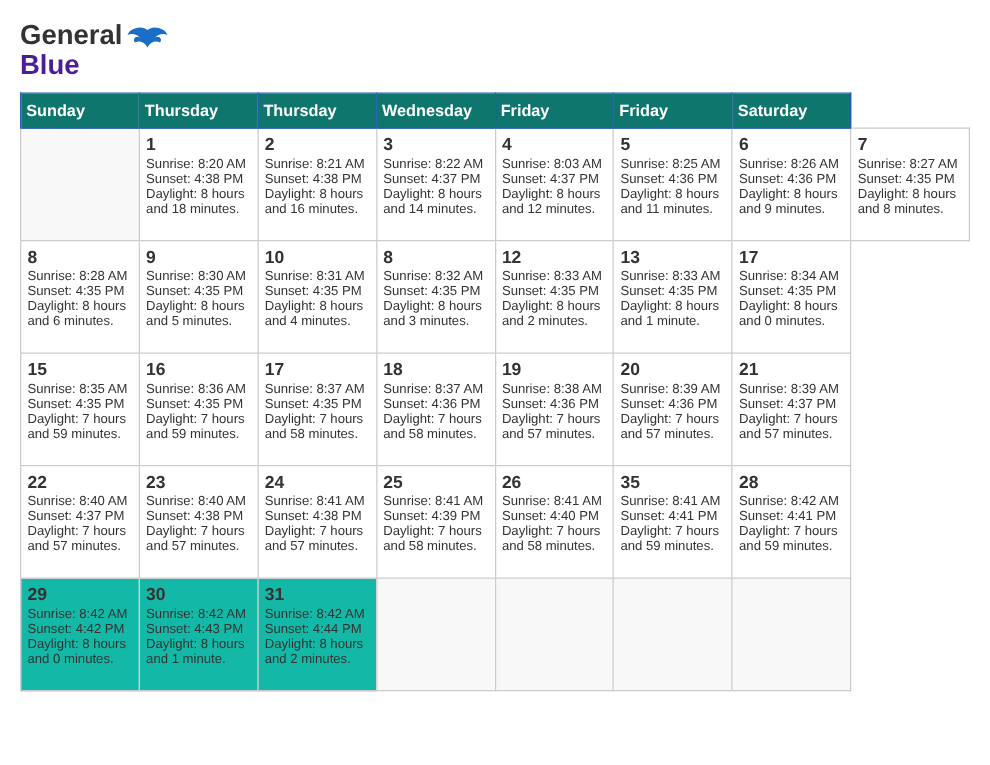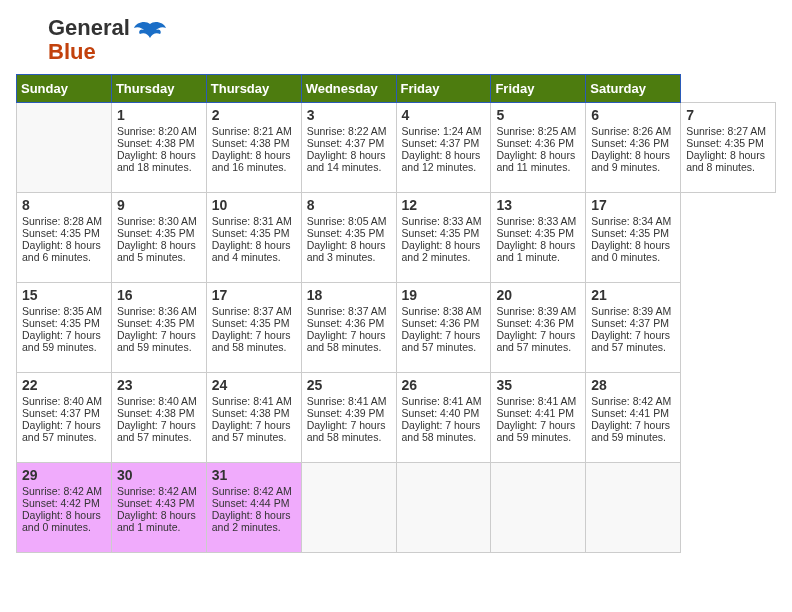--- a/index.html
+++ b/index.html
@@ -17,59 +17,58 @@
       margin-bottom: 10px;
     }
     .logo {
       display: flex;
       flex-direction: column;
       align-items: flex-start;
     }
     .logo-row {
       display: flex;
       align-items: center;
-      margin-left: 32px;
     }
     .title-block {
       text-align: right;
     }
     .month-title {
       font-size: 36px;
       font-weight: bold;
       color: #222;
     }
     .location-title {
       font-size: 16px;
       color: #444;
     }
     .calendar {
       width: 100%;
       border-collapse: collapse;
       table-layout: fixed;
     }
     .calendar th {
-      background: #4d7c0f;
+      background: #0f766e;
       color: #fff;
       font-size: 13px;
       font-weight: bold;
       padding: 6px 4px;
       text-align: left;
       border: 1px solid #2a5ab8;
     }
     .calendar td {
       border: 1px solid #ccc;
       vertical-align: top;
       padding: 4px 5px;
       font-size: 10.5px;
       color: #333;
       height: 90px;
       background: #fff;
     }
     .calendar tr:last-child td {
-      background: #f0abfc;
+      background: #14b8a6;
     }
     .day-num {
       font-size: 14px;
       font-weight: bold;
       display: block;
       margin-bottom: 2px;
     }
     .empty {
       background: #f8f8f8 !important;
     }
@@ -78,21 +77,21 @@
     }
   </style>
 </head>
 <body>
 
 <div class="header">
   <div class="logo">
     <div class="logo-row">
       <div style="font-size:22px; font-weight:bold; line-height:1.1;">
         <span style="color:#333;">General</span><br>
-        <span style="color:#c2410c;">Blue</span>
+        <span style="color:#4c1d95;">Blue</span>
       </div>
       <svg width="36" height="32" viewBox="0 0 36 32" style="margin-left:2px; margin-top:-8px;">
         <path d="M18 4 C22 0, 32 2, 34 8 C30 6, 26 8, 24 10 C28 8, 30 12, 28 14 C24 12, 20 14, 18 18 C16 14, 12 12, 8 14 C6 12, 8 8, 12 10 C10 8, 6 6, 2 8 C4 2, 14 0, 18 4Z" fill="#1a6ec7"></path>
       </svg>
     </div>
   </div>
   <div class="title-block">
     <div class="month-title"></div>
     <div class="location-title"></div>
   </div>
@@ -129,21 +128,21 @@
         </td>
         <td>
           <span class="day-num">3</span>
           <div>Sunrise: 8:22 AM</div>
           <div>Sunset: 4:37 PM</div>
           <div>Daylight: 8 hours</div>
           <div>and 14 minutes.</div>
         </td>
         <td>
           <span class="day-num">4</span>
-          <div>Sunrise: 1:24 AM</div>
+          <div>Sunrise: 8:03 AM</div>
           <div>Sunset: 4:37 PM</div>
           <div>Daylight: 8 hours</div>
           <div>and 12 minutes.</div>
         </td>
         <td>
           <span class="day-num">5</span>
           <div>Sunrise: 8:25 AM</div>
           <div>Sunset: 4:36 PM</div>
           <div>Daylight: 8 hours</div>
           <div>and 11 minutes.</div>
@@ -180,21 +179,21 @@
         </td>
         <td>
           <span class="day-num">10</span>
           <div>Sunrise: 8:31 AM</div>
           <div>Sunset: 4:35 PM</div>
           <div>Daylight: 8 hours</div>
           <div>and 4 minutes.</div>
         </td>
         <td>
           <span class="day-num">8</span>
-          <div>Sunrise: 8:05 AM</div>
+          <div>Sunrise: 8:32 AM</div>
           <div>Sunset: 4:35 PM</div>
           <div>Daylight: 8 hours</div>
           <div>and 3 minutes.</div>
         </td>
         <td>
           <span class="day-num">12</span>
           <div>Sunrise: 8:33 AM</div>
           <div>Sunset: 4:35 PM</div>
           <div>Daylight: 8 hours</div>
           <div>and 2 minutes.</div>

